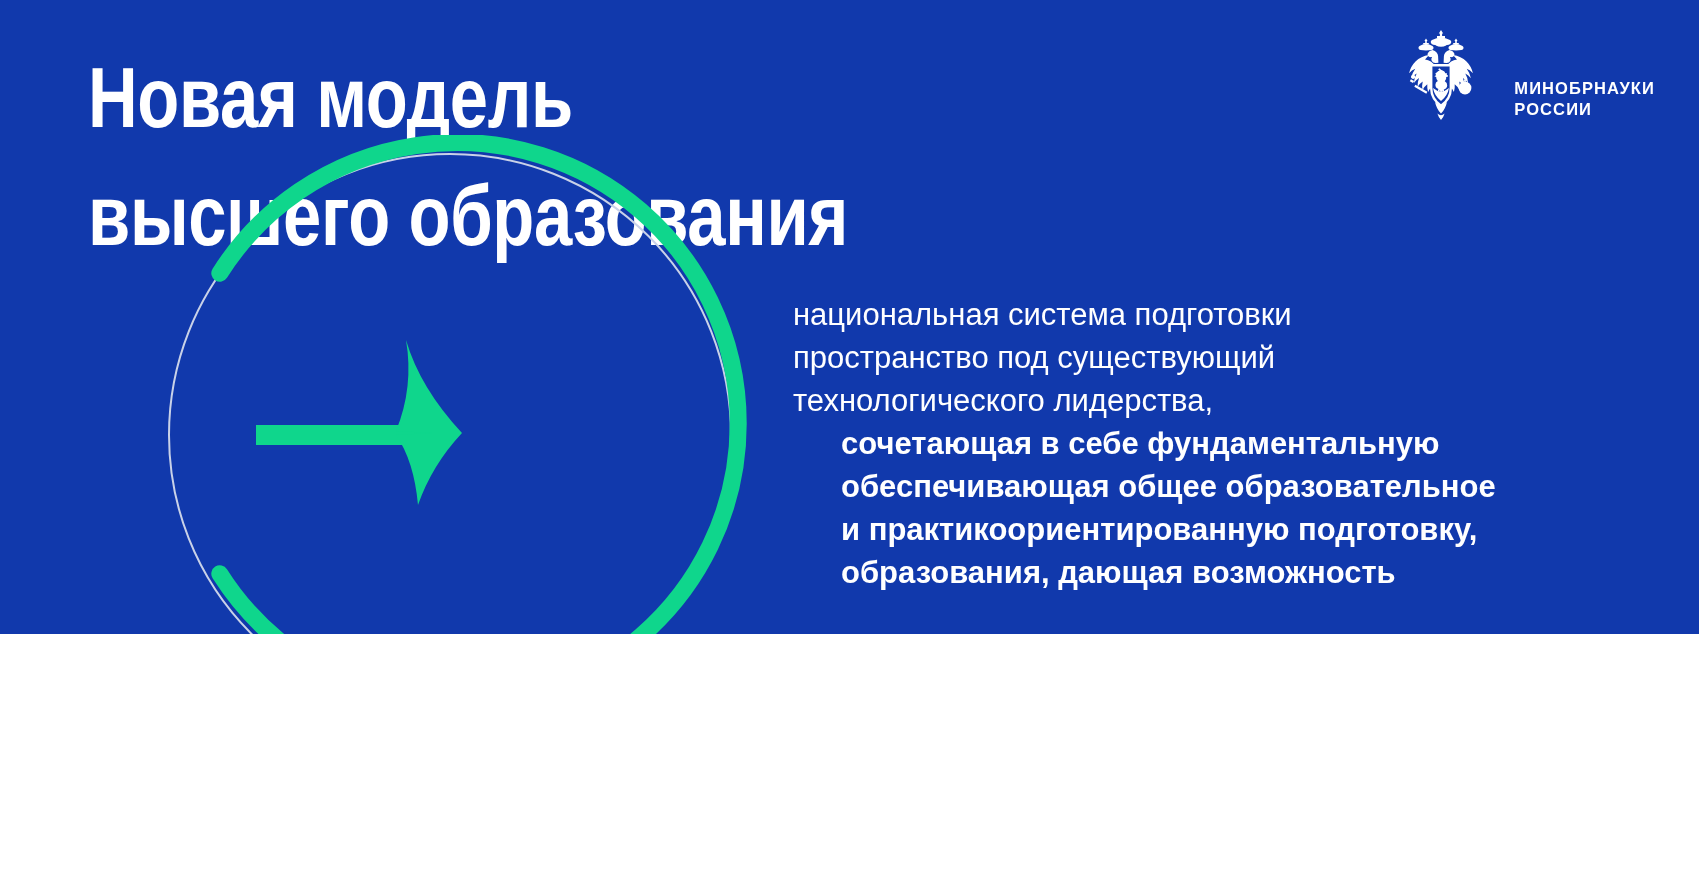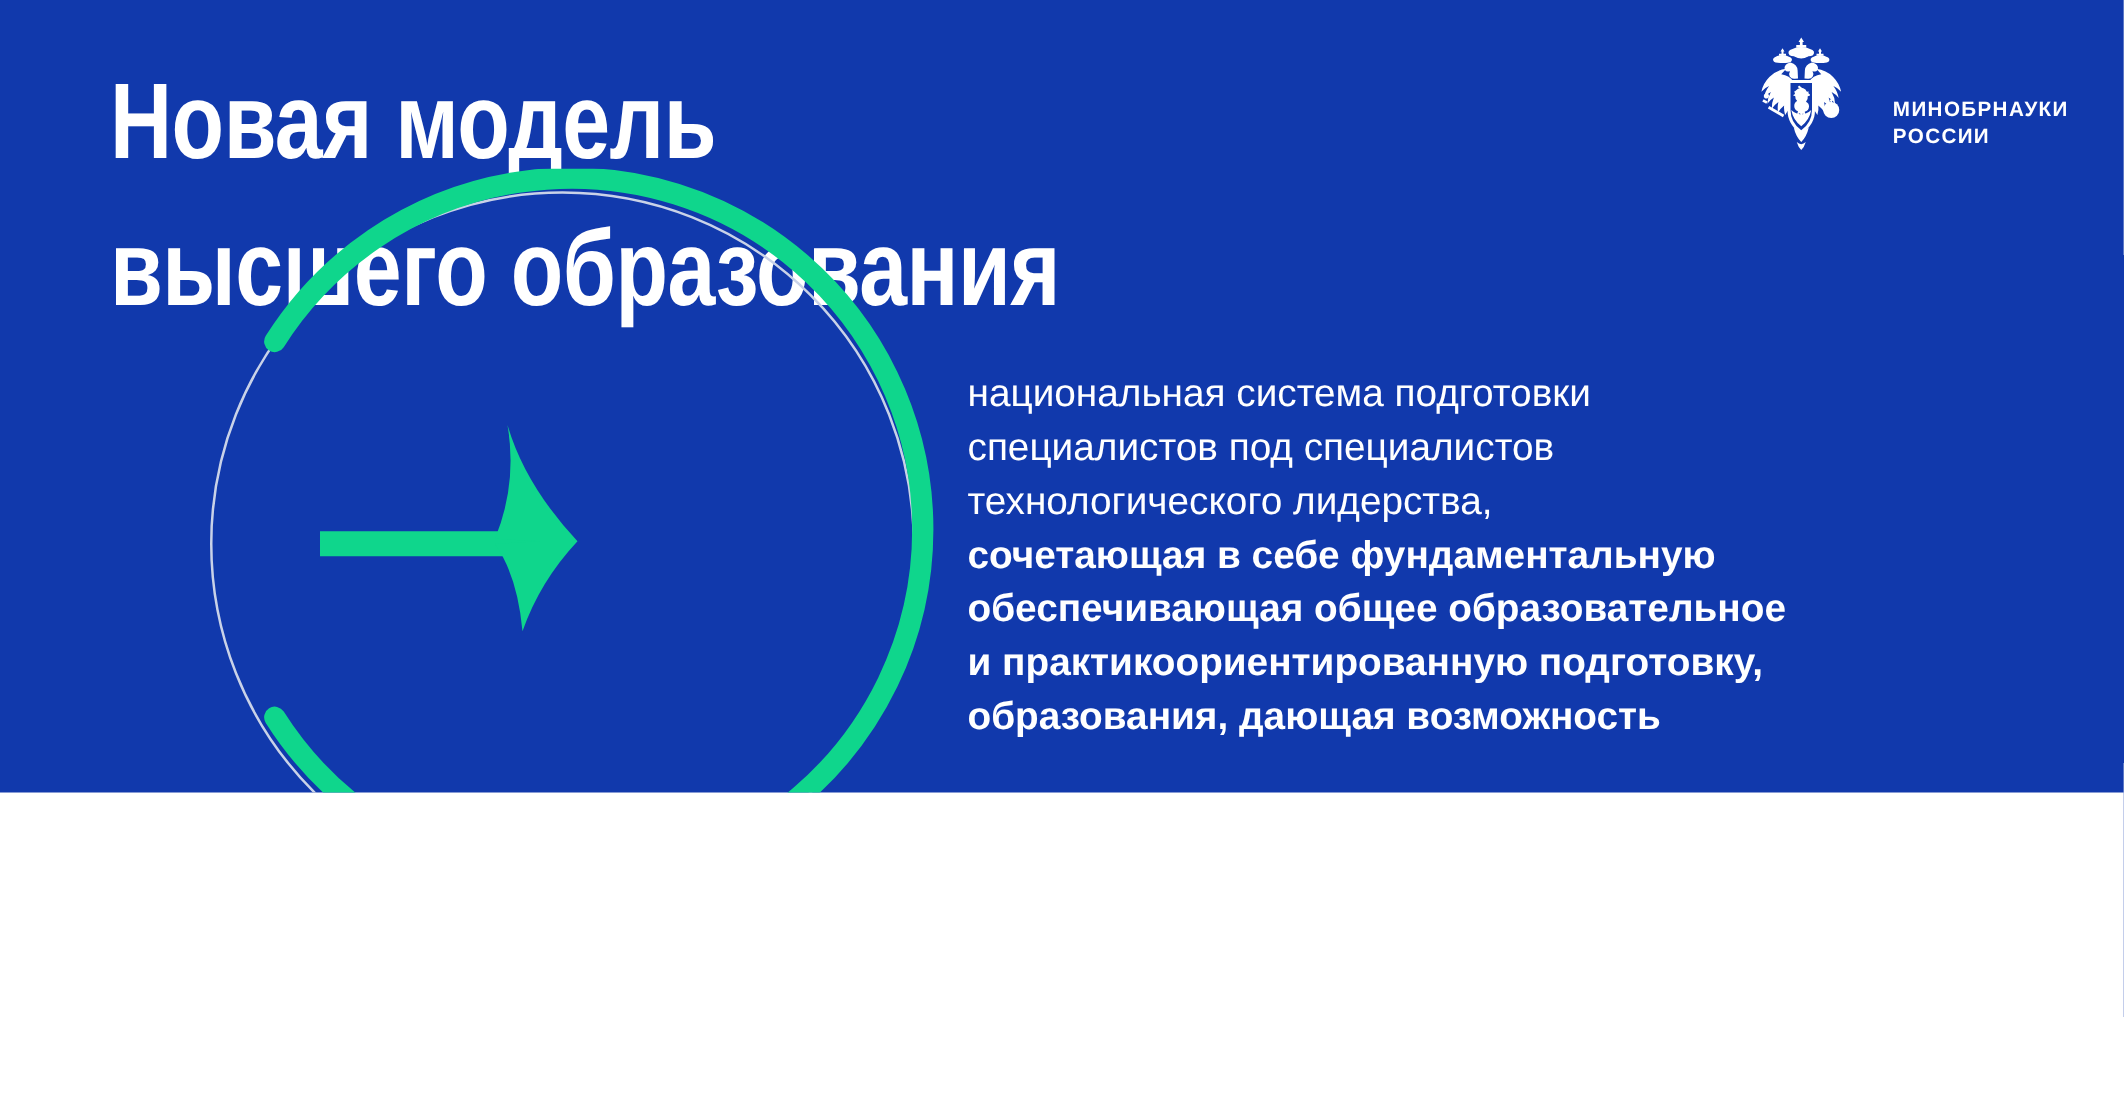--- a/index.html
+++ b/index.html
@@ -64,31 +64,31 @@
     position: absolute;
     left: 150px;
     top: 135px;
     width: 600px;
     height: 600px;
   }
 
   
   #body-text {
     position: absolute;
-    left: 774px;
+    left: 793px;
     top: 293px;
     width: 690px;
     color: #FFFFFF;
     font-family: "Liberation Sans Narrow", "Liberation Sans", sans-serif;
     font-size: 31px;
     line-height: 43px;
     white-space: nowrap;
   }
   #body-text .line { display: block; font-weight: normal; }
-  #body-text .line.bold { font-weight: bold; }
+  #body-text .line.bold { font-weight: bold; margin-left: 48px; }
 </style>
 </head>
 <body>
 
 <div id="slide">
 
   <div id="title">
     <span class="tline">Новая модель</span>
     <span class="tline">высшего образования</span>
   </div>
@@ -156,21 +156,21 @@
                q-30 32 -44 72
                q-4 -44 -22 -70
                l36 -2
                l-36 -2
                q18 -44 10 -91 Z"></path>
     </g>
   </svg>
 
   <div id="body-text">
     <span class="line">национальная система подготовки</span>
-    <span class="line">специалистов под специалистов</span>
+    <span class="line">пространство под существующий</span>
     <span class="line">технологического лидерства,</span>
     <span class="line bold">сочетающая в себе фундаментальную</span>
     <span class="line bold">обеспечивающая общее образовательное</span>
     <span class="line bold">и практикоориентированную подготовку,</span>
     <span class="line bold">образования, дающая возможность</span>
   </div>
 
 </div>
 
 </body></html>

